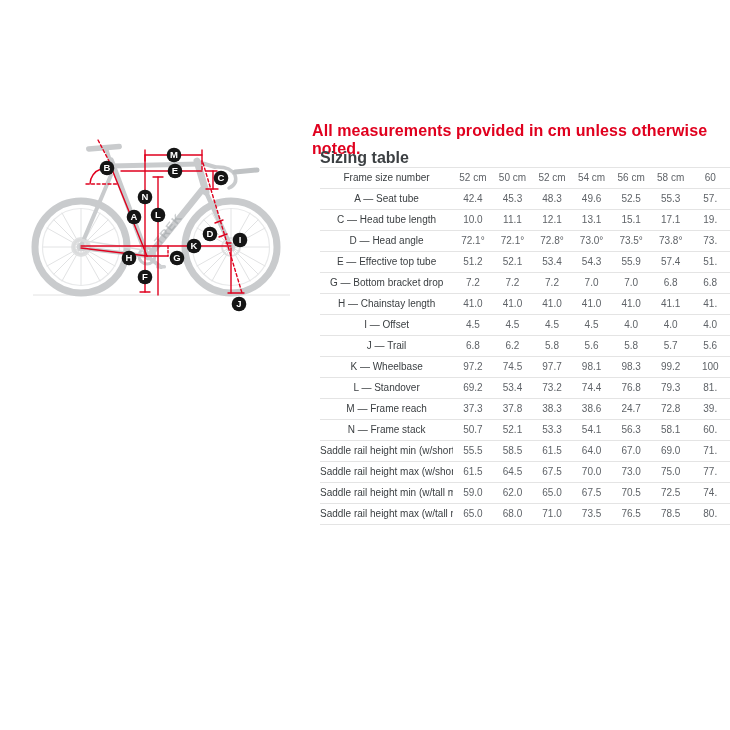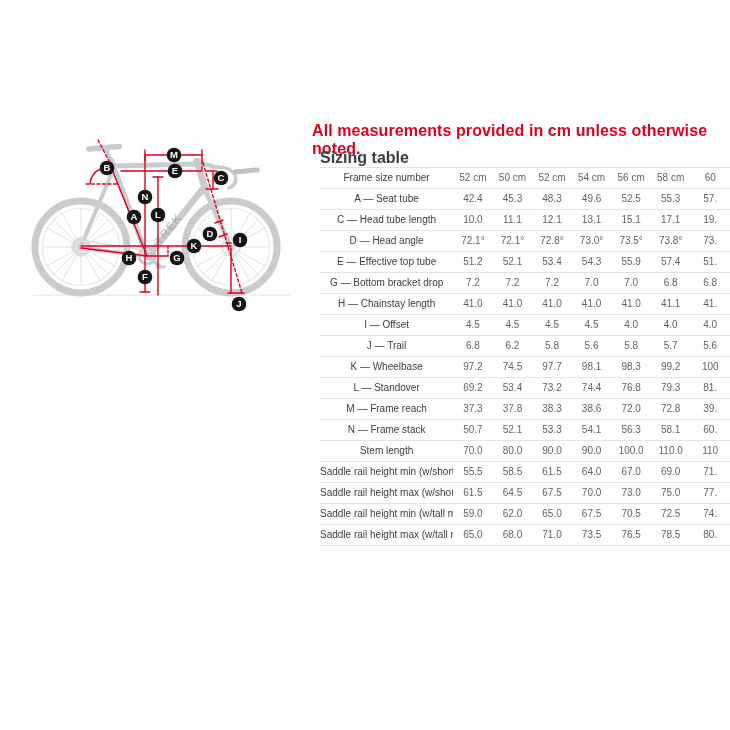--- a/index.html
+++ b/index.html
@@ -317,45 +317,35 @@
           <td class="val">76.8</td>
           <td class="val">79.3</td>
           <td class="val">81.</td>
         </tr>
         <tr>
           <td class="lbl">M — Frame reach</td>
           <td class="val">37.3</td>
           <td class="val">37.8</td>
           <td class="val">38.3</td>
           <td class="val">38.6</td>
-          <td class="val">72.0</td>
+          <td class="val">24.7</td>
           <td class="val">72.8</td>
           <td class="val">39.</td>
         </tr>
         <tr>
           <td class="lbl">N — Frame stack</td>
           <td class="val">50.7</td>
           <td class="val">52.1</td>
           <td class="val">53.3</td>
           <td class="val">54.1</td>
           <td class="val">56.3</td>
           <td class="val">58.1</td>
           <td class="val">60.</td>
         </tr>
         <tr>
-          <td class="lbl">Stem length</td>
-          <td class="val">70.0</td>
-          <td class="val">80.0</td>
-          <td class="val">90.0</td>
-          <td class="val">90.0</td>
-          <td class="val">100.0</td>
-          <td class="val">110.0</td>
-          <td class="val">110</td>
-        </tr>
-        <tr>
           <td class="lbl">Saddle rail height min (w/short mast)</td>
           <td class="val">55.5</td>
           <td class="val">58.5</td>
           <td class="val">61.5</td>
           <td class="val">64.0</td>
           <td class="val">67.0</td>
           <td class="val">69.0</td>
           <td class="val">71.</td>
         </tr>
         <tr>

